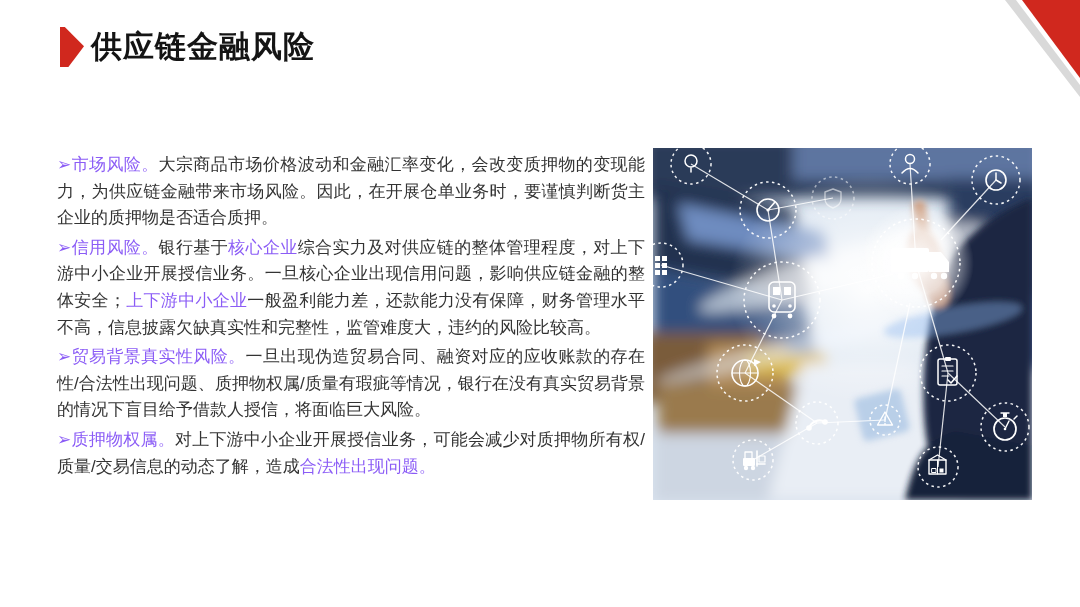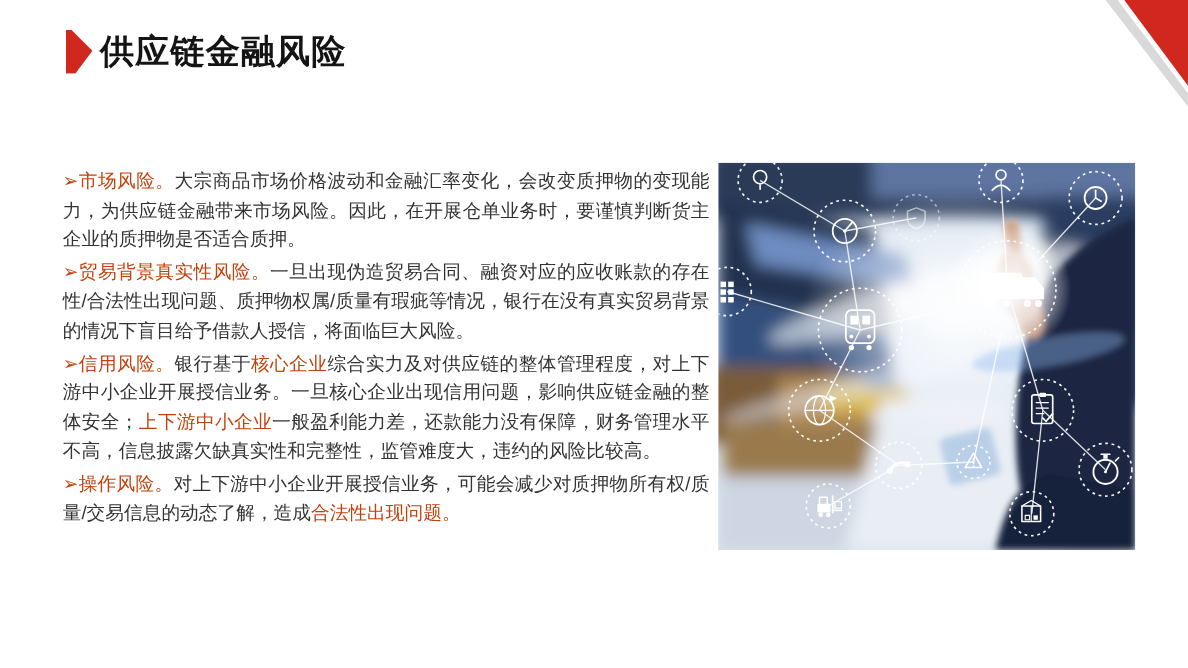--- a/index.html
+++ b/index.html
@@ -15,21 +15,21 @@
   
   .corner{position:absolute;top:0;right:0;clip-path:polygon(0 0,100% 0,100% 100%);}
   .corner-gray {width:75px;height:97px;background:#d9d9d9;}
   .corner-white{width:64px;height:85px;background:#ffffff;}
   .corner-red  {width:58px;height:78px;background:#d0281e;}
 
   
   .body-text{position:absolute;left:57px;top:152px;width:588px;
              font-size:17px;line-height:26.6px;color:#333333;text-align:justify;}
   .body-text p{margin:0 0 3px 0;}
-  .rd{color:#c2410c;}
+  .rd{color:#8b5cf6;}
 
   
   .photo{position:absolute;left:653px;top:148px;width:379px;height:352px;
          background:#dce6f1;overflow:hidden;}
   .photo svg{display:block;}
   .dc{fill:none;stroke:#ffffff;stroke-width:1.5;stroke-dasharray:2.5 3.4;opacity:.95;}
   .ic{fill:none;stroke:#ffffff;stroke-linecap:round;stroke-linejoin:round;}
   .fw{fill:#ffffff;stroke:none;}
   .net{stroke:#ffffff;stroke-width:1.2;opacity:.85;}
 </style>
@@ -42,23 +42,23 @@
   <div class="corner corner-white"></div>
   <div class="corner corner-red"></div>
 
   <div class="title-row">
     <div class="title-marker"></div>
     <div class="title-text">供应链金融风险</div>
   </div>
 
   <div class="body-text">
     <p><span class="rd">➢市场风险。</span><span>大宗商品市场价格波动和金融汇率变化，会改变质押物的变现能力，为供应链金融带来市场风险。因此，在开展仓单业务时，要谨慎判断货主企业的质押物是否适合质押。</span></p>
+    <p><span class="rd">➢信用风险。</span><span>银行基于</span><span class="rd">核心企业</span><span>综合实力及对供应链的整体管理程度，对上下游中小企业开展授信业务。一旦核心企业出现信用问题，影响供应链金融的整体安全；</span><span class="rd">上下游中小企业</span><span>一般盈利能力差，还款能力没有保障，财务管理水平不高，信息披露欠缺真实性和完整性，监管难度大，违约的风险比较高。</span></p>
     <p><span class="rd">➢贸易背景真实性风险。</span><span>一旦出现伪造贸易合同、融资对应的应收账款的存在性/合法性出现问题、质押物权属/质量有瑕疵等情况，银行在没有真实贸易背景的情况下盲目给予借款人授信，将面临巨大风险。</span></p>
-    <p><span class="rd">➢信用风险。</span><span>银行基于</span><span class="rd">核心企业</span><span>综合实力及对供应链的整体管理程度，对上下游中小企业开展授信业务。一旦核心企业出现信用问题，影响供应链金融的整体安全；</span><span class="rd">上下游中小企业</span><span>一般盈利能力差，还款能力没有保障，财务管理水平不高，信息披露欠缺真实性和完整性，监管难度大，违约的风险比较高。</span></p>
-    <p><span class="rd">➢操作风险。</span><span>对上下游中小企业开展授信业务，可能会减少对质押物所有权/质量/交易信息的动态了解，造成</span><span class="rd">合法性出现问题。</span></p>
+    <p><span class="rd">➢质押物权属。</span><span>对上下游中小企业开展授信业务，可能会减少对质押物所有权/质量/交易信息的动态了解，造成</span><span class="rd">合法性出现问题。</span></p>
   </div>
 
   <div class="photo">
     <svg viewBox="0 0 379 352" width="379" height="352">
       <defs>
         <filter id="b1" x="-30%" y="-30%" width="160%" height="160%">
             <feGaussianBlur stdDeviation="7"></feGaussianBlur>
           </filter>
         <filter id="b2" x="-30%" y="-30%" width="160%" height="160%">
             <feGaussianBlur stdDeviation="3"></feGaussianBlur>

